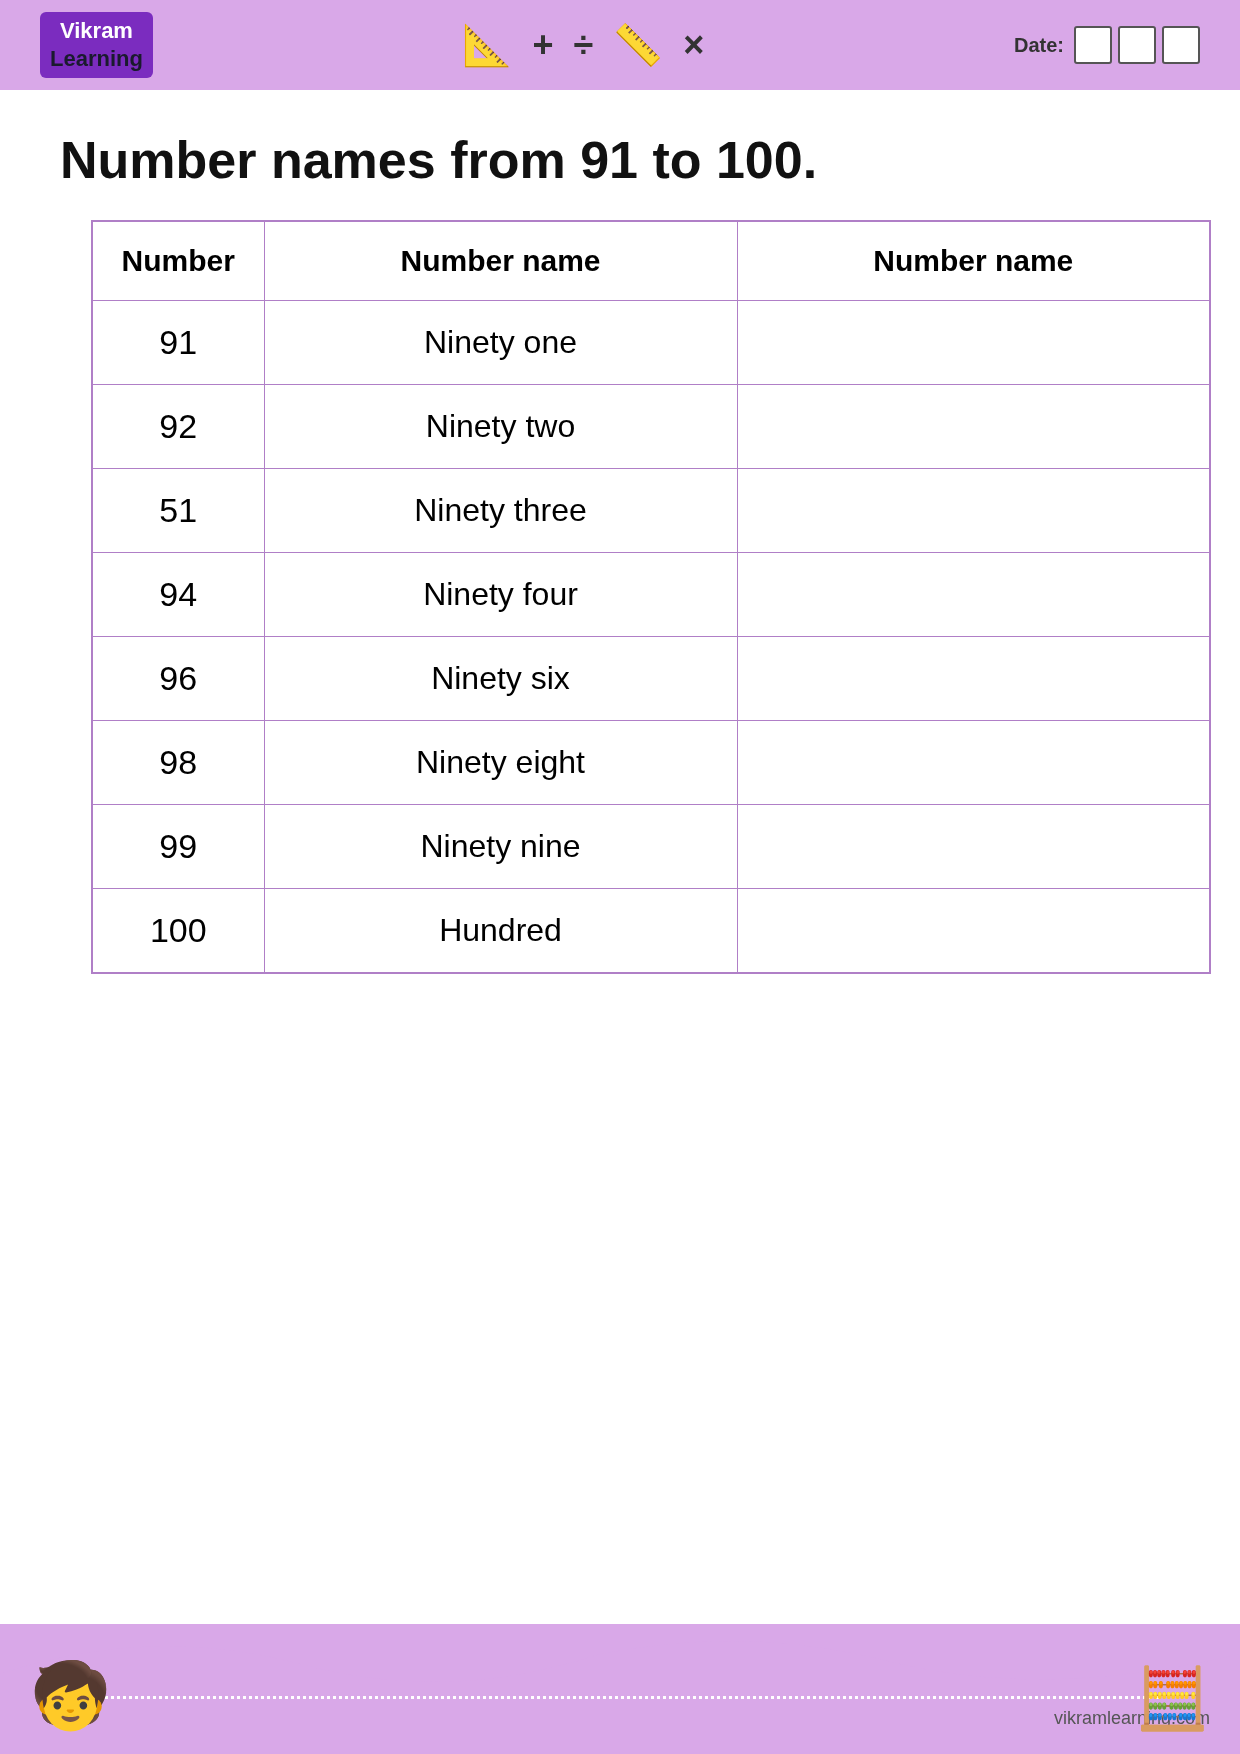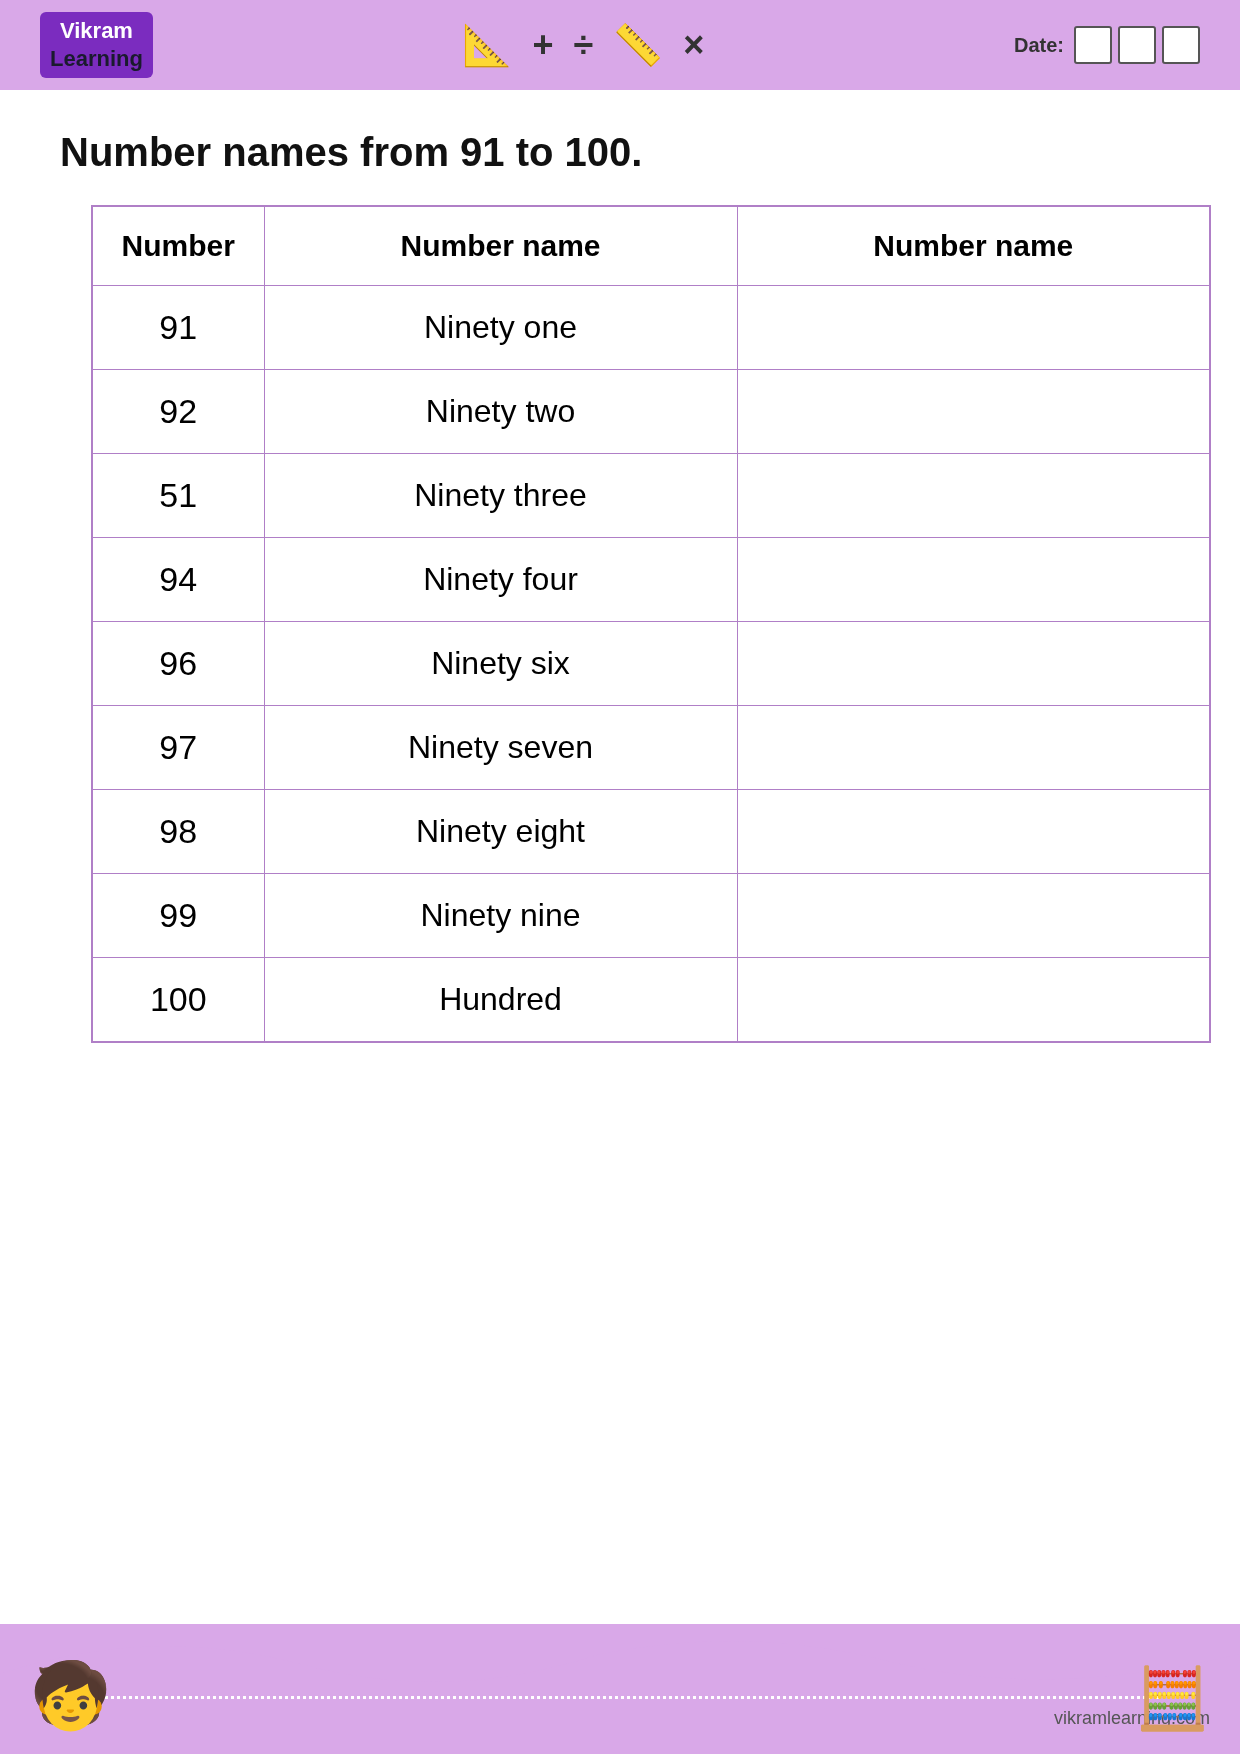--- a/index.html
+++ b/index.html
@@ -73,21 +73,21 @@
       background: #fff;
       border-radius: 3px;
     }
 
     
     .main-content {
       padding: 40px 60px;
     }
 
     .page-title {
-      font-size: 40px;
+      font-size: 52px;
       font-weight: bold;
       color: #111;
       margin-bottom: 30px;
     }
 
     
     .number-table {
       width: 100%;
       border-collapse: collapse;
       border: 2px solid #b07fc7;
@@ -227,25 +227,20 @@
           <td>94</td>
           <td>Ninety four</td>
           <td></td>
         </tr>
         <tr>
           <td>96</td>
           <td>Ninety six</td>
           <td></td>
         </tr>
         <tr>
-          <td>97</td>
-          <td>Ninety seven</td>
-          <td></td>
-        </tr>
-        <tr>
           <td>98</td>
           <td>Ninety eight</td>
           <td></td>
         </tr>
         <tr>
           <td>99</td>
           <td>Ninety nine</td>
           <td></td>
         </tr>
         <tr>

